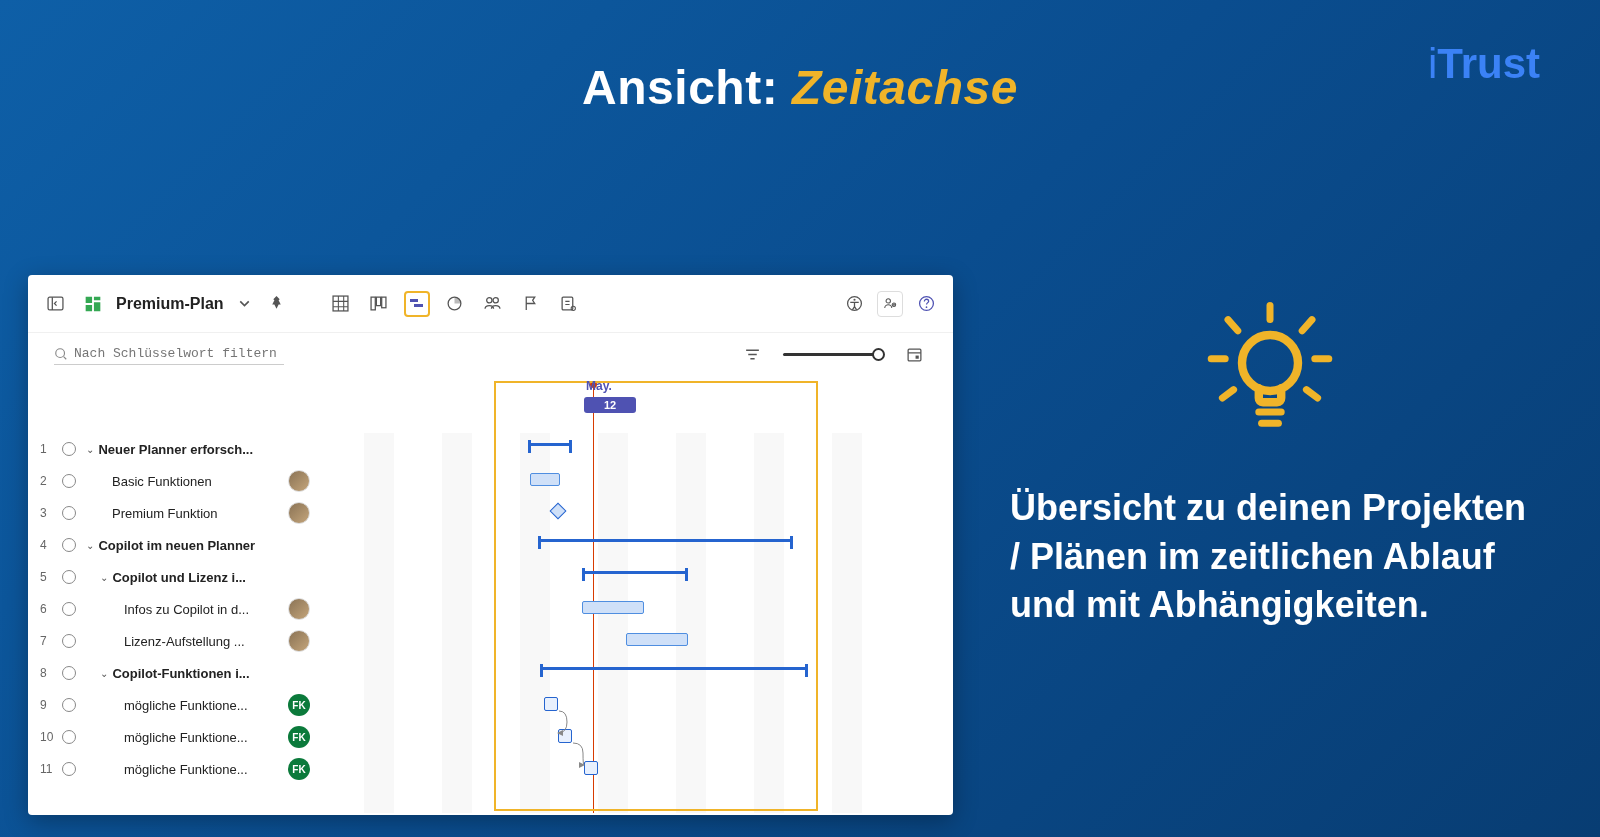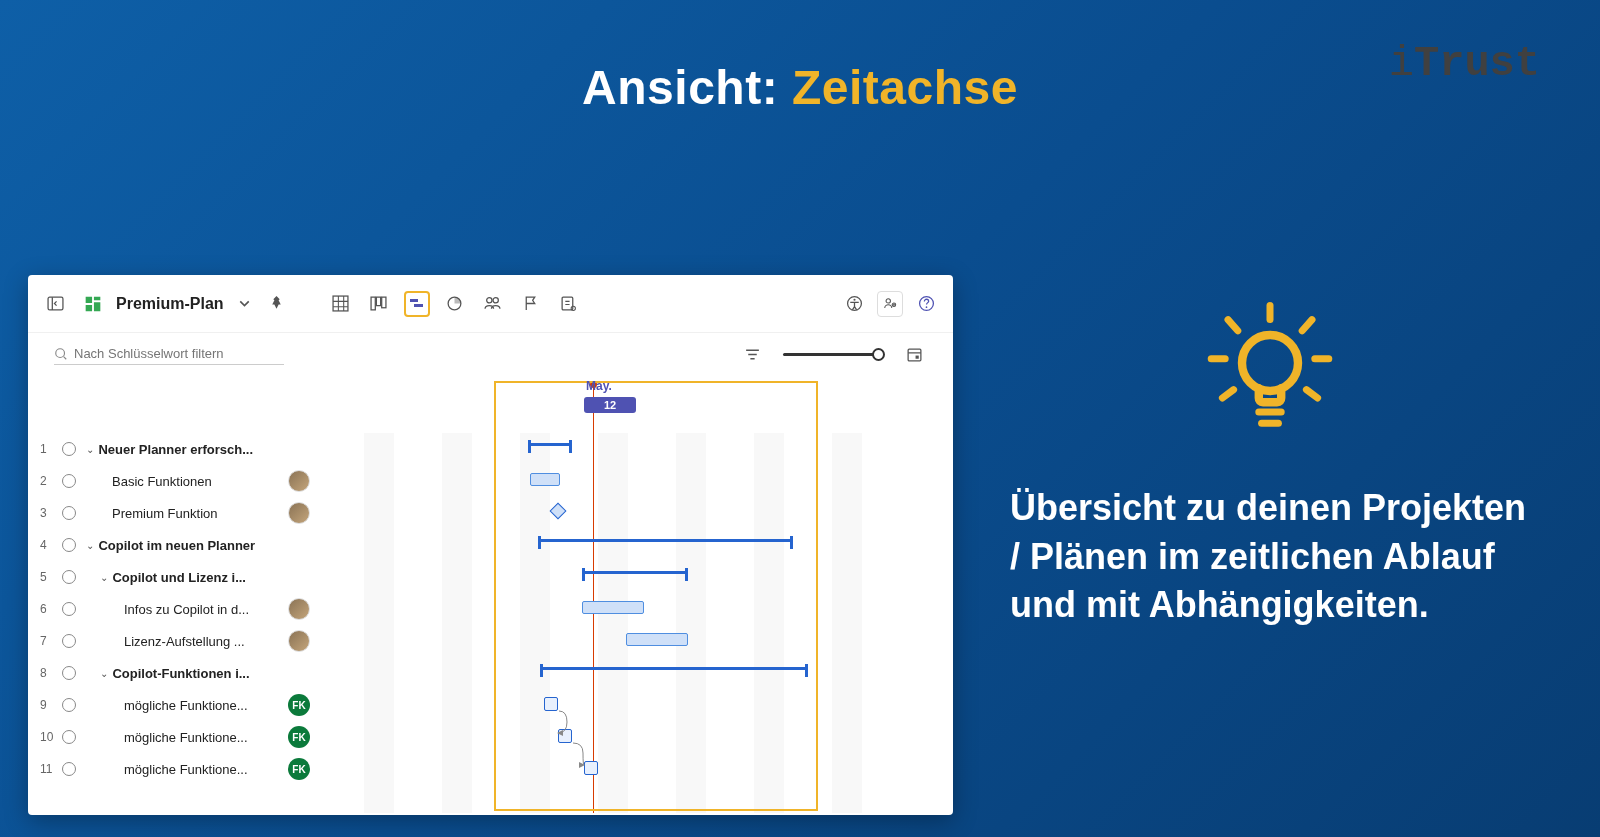--- a/index.html
+++ b/index.html
@@ -3,22 +3,22 @@
 <meta charset="utf-8">
 <style>
 * { box-sizing: border-box; margin: 0; padding: 0; }
 body {
   width: 1600px; height: 837px;
   background: linear-gradient(135deg, #0e5fa7 0%, #0a4d8f 50%, #083d73 100%);
   font-family: "Segoe UI", Arial, sans-serif;
   position: relative; overflow: hidden;
 }
 .slide-title { position:absolute; top:60px; left:0; right:0; text-align:center; font-size:48px; font-weight:800; color:#fff; letter-spacing:.5px;}
-.slide-title .accent { color:#f0b429; }
-.brand { position:absolute; top:40px; right:60px; font-size:42px; font-weight:700; color:#404040; font-family:Liberation Mono, monospace;}
+.slide-title .accent { color:#f0b429;font-style:italic; }
+.brand { position:absolute; top:40px; right:60px; font-size:42px; font-weight:700; color:#3b82f6; font-family:Liberation Sans, sans-serif;}
 .brand .idot{ font-weight:400;}
 .side-panel { position:absolute; top:300px; right:70px; width:520px; color:#fff;}
 .lightbulb-wrap { text-align:center; margin-bottom:40px;}
 .side-text { font-size:36px; font-weight:700; line-height:1.35;}
 
 .app {
   position:absolute; top:275px; left:28px; width:925px; height:540px;
   background:#fff; border-radius:4px; box-shadow:0 6px 24px rgba(0,0,0,.3);
   color:#222; font-size:13px; overflow:hidden;
 }
@@ -29,21 +29,21 @@
 .plan-logo { width:22px; height:22px; margin-left:8px; display:flex; align-items:center; justify-content:center;}
 .tb-sep { width:16px;}
 .tb-icons { display:flex; gap:12px; align-items:center; margin-left:10px;}
 .tb-sel { border:2px solid #f0b429; border-radius:4px; padding:2px; color:#4f52b2;}
 .tb-sel svg{width:16px;height:16px;}
 .tb-right { margin-left:auto; display:flex; gap:10px; align-items:center;}
 .tb-right .box { border:1px solid #ddd; border-radius:4px; padding:3px 5px;}
 .filter-row { display:flex; align-items:center; padding:8px 26px 6px 26px;}
 .search { display:flex; align-items:center; gap:6px; border-bottom:1px solid #ccc; padding:3px 0; width:230px; color:#777;}
 .search svg{width:14px;height:14px;}
-.search input{border:none;outline:none;font-size:13px;flex:1;color:#404040;background:transparent;}
+.search input{border:none;outline:none;font-size:13px;flex:1;color:#404040;background:transparent;font-family:Liberation Mono, monospace;}
 .filter-right{margin-left:auto;display:flex;align-items:center;gap:18px;}
 .slider-track{width:100px;height:3px;background:#333;position:relative;border-radius:2px;}
 .slider-thumb{position:absolute;right:-2px;top:-5px;width:13px;height:13px;border-radius:50%;background:#fff;border:2px solid #333;}
 
 .tl-wrap{ display:flex; height:calc(100% - 100px); position:relative;}
 .tl-left{ width:300px; flex:none; }
 .tl-right{ flex:1; position:relative; overflow:hidden;}
 .tl-header{ height:60px; position:relative;}
 .date-labels{position:absolute;top:34px;left:0;right:0;display:flex;font-size:12px;color:#555;}
 .date-col{flex:none;text-align:left;}

